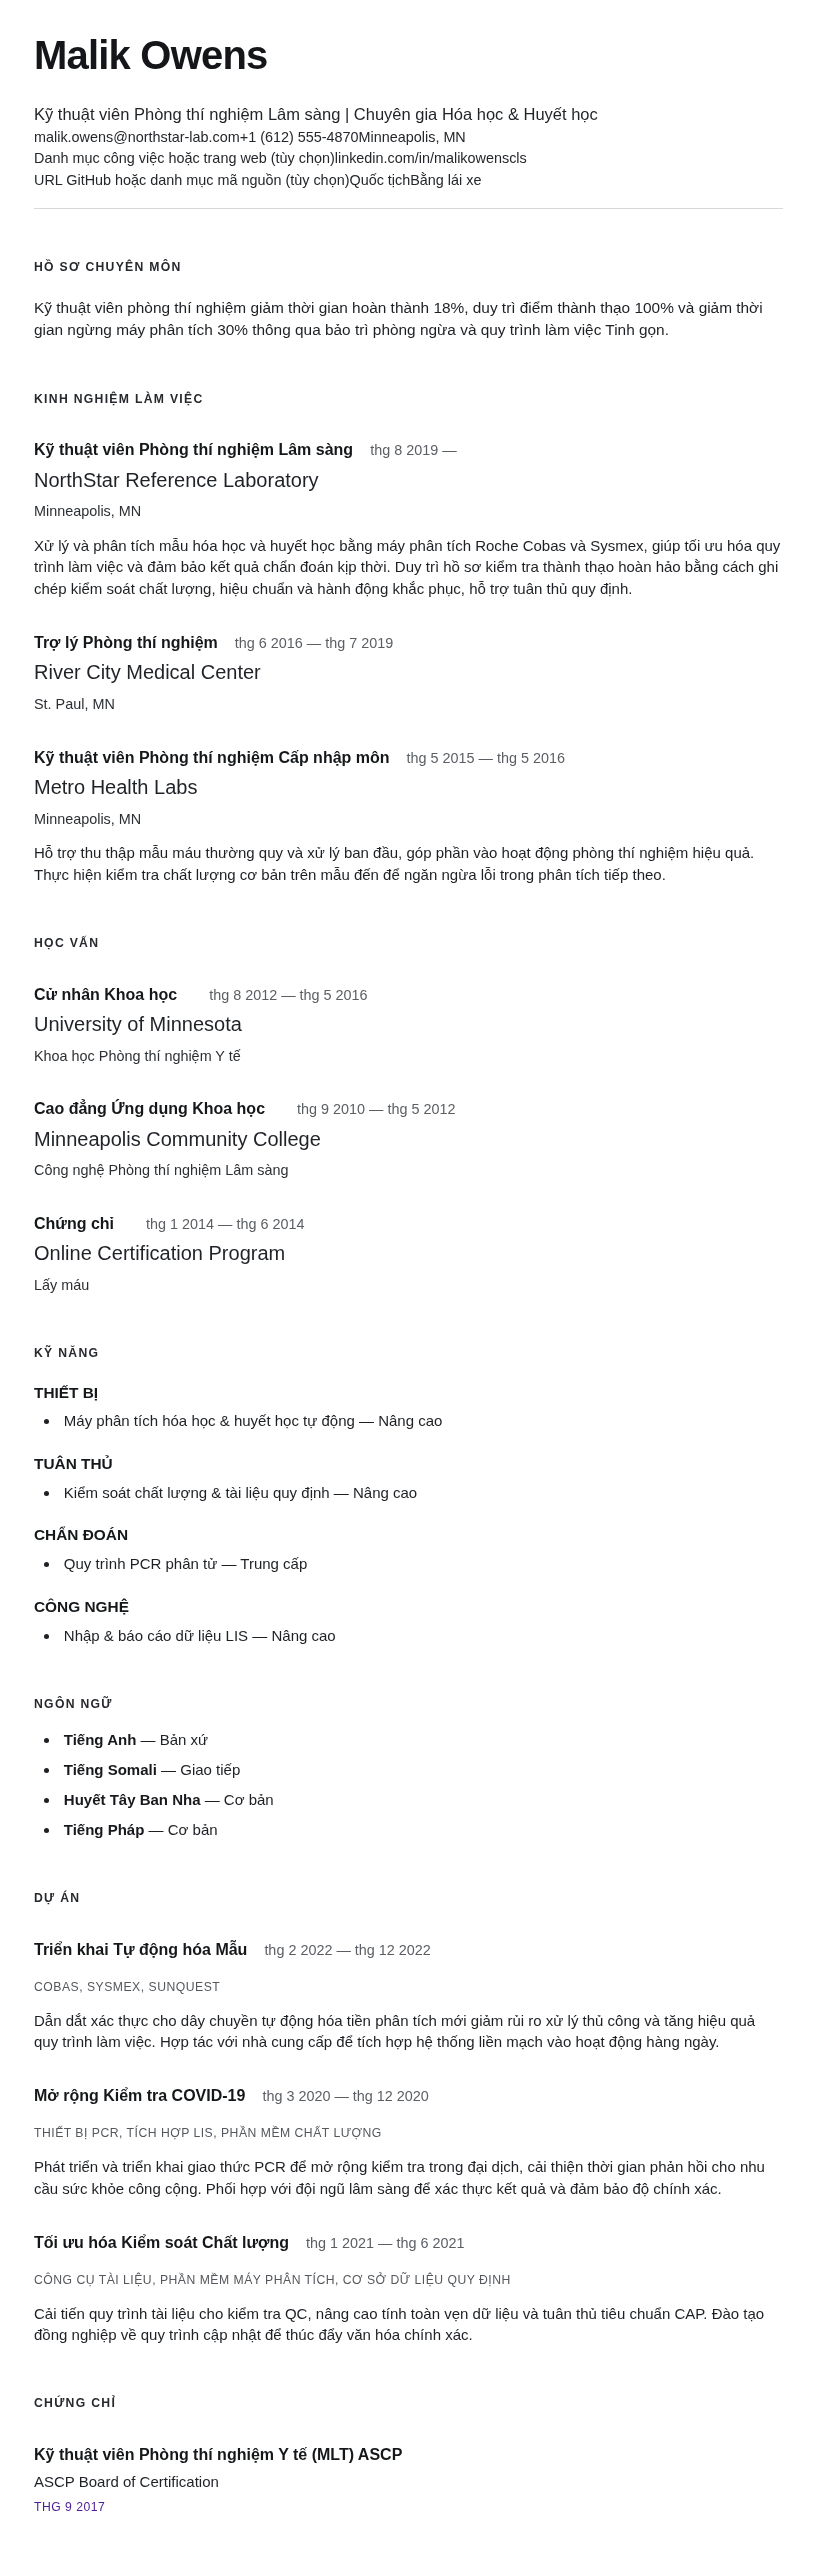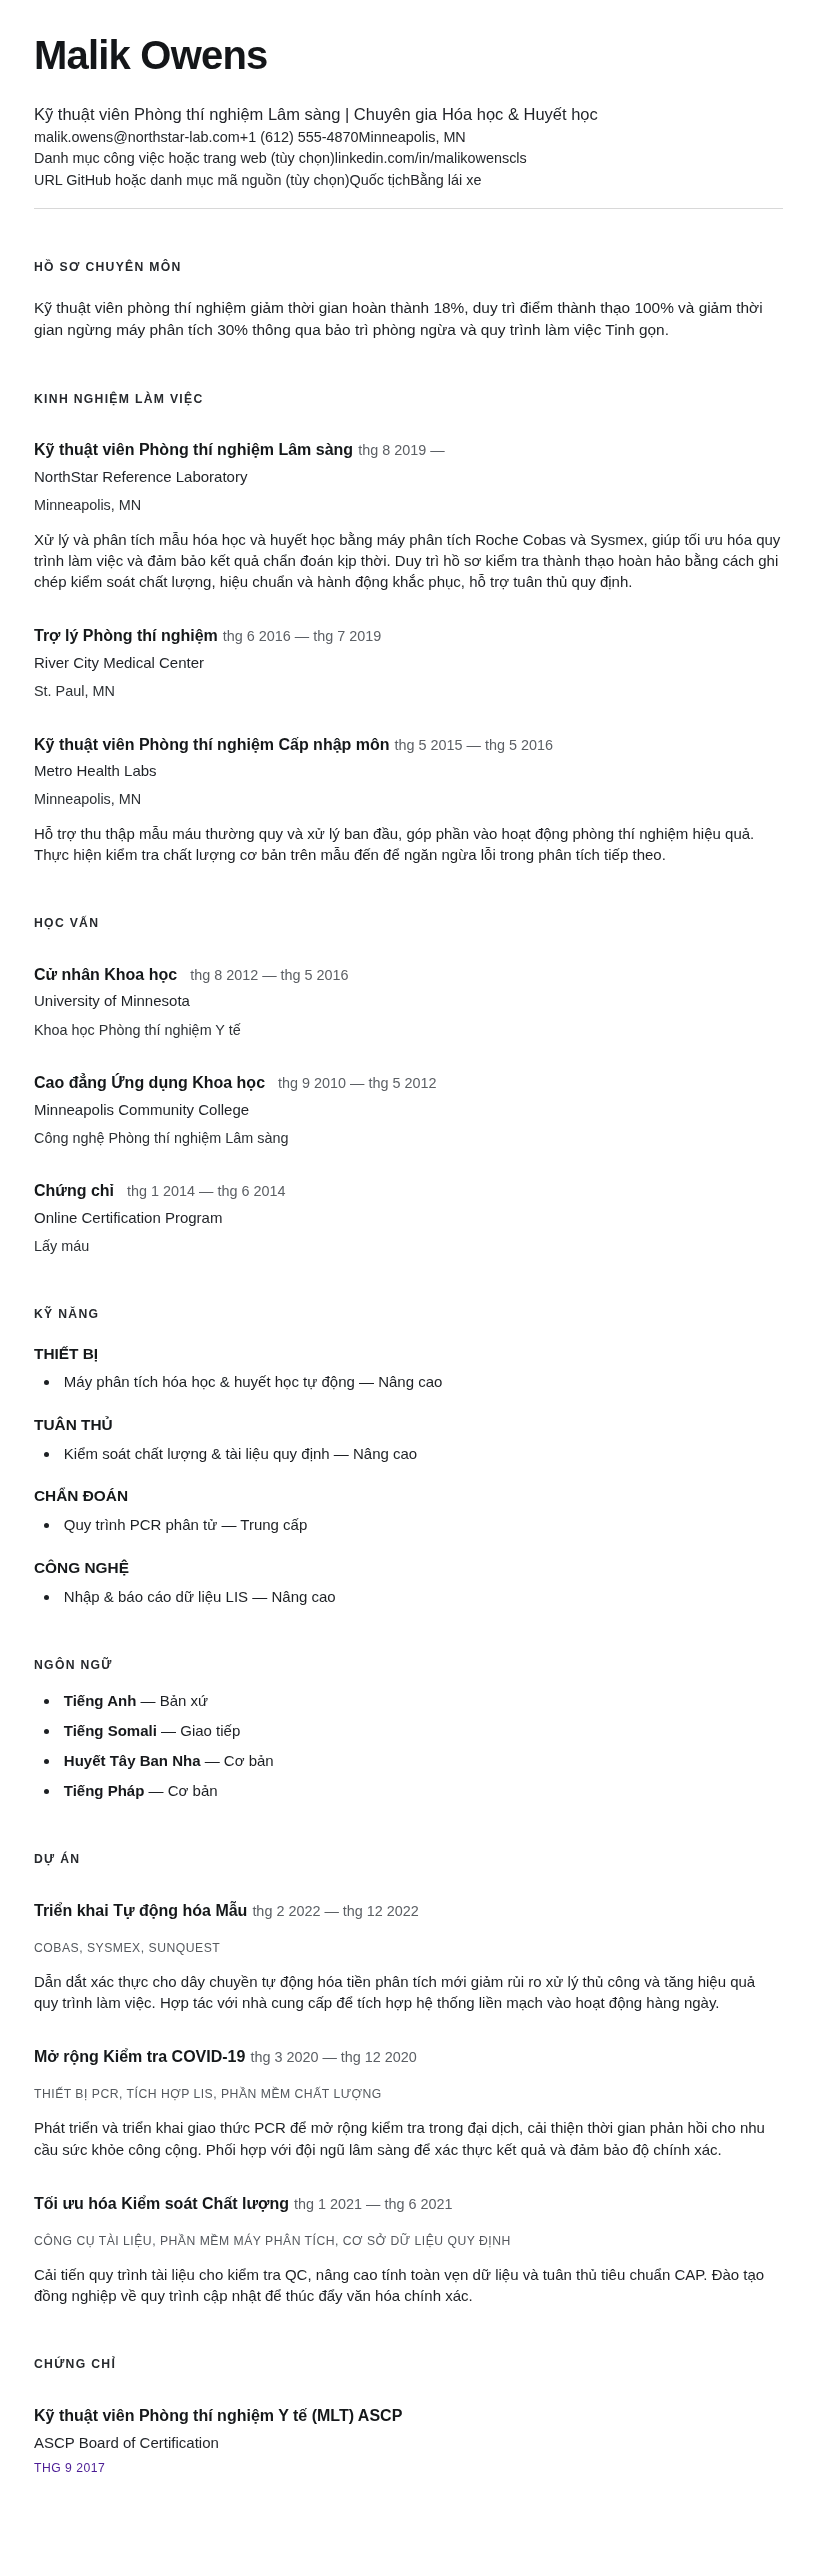--- a/index.html
+++ b/index.html
@@ -52,34 +52,34 @@
   .profile-text {
     font-size: 15.4px;
     line-height: 1.42;
     margin-top: 22.3px;
     color: #1d2024;
     max-width: 750px;
   }
 
   
   .entry { margin-top: 34px; }
-  .entry-title-row { display: flex; align-items: baseline; gap: 5px; }
-  .edu-title-row { gap: 13px; }
+  .entry-title-row { display: flex; align-items: baseline; gap: 17px; }
+  .edu-title-row { gap: 32px; }
   .entry-title {
     font-size: 16px;
     font-weight: 700;
     color: #15181a;
     line-height: 1.25;
   }
   .entry-dates {
     font-size: 14.4px;
     color: #5b5f64;
     white-space: nowrap;
   }
-  .entry-company { font-size: 15px; margin-top: 6.4px; color: #1f2227; line-height: 1.3; }
+  .entry-company { font-size: 20px; margin-top: 6.4px; color: #1f2227; line-height: 1.3; }
   .entry-location { font-size: 14.4px; margin-top: 9.6px; color: #2c3034; line-height: 1.3; }
   .entry-desc {
     font-size: 15px;
     line-height: 1.42;
     margin-top: 14px;
     color: #1d2024;
     max-width: 751px;
   }
   .entry-tech {
     font-size: 12.2px;

